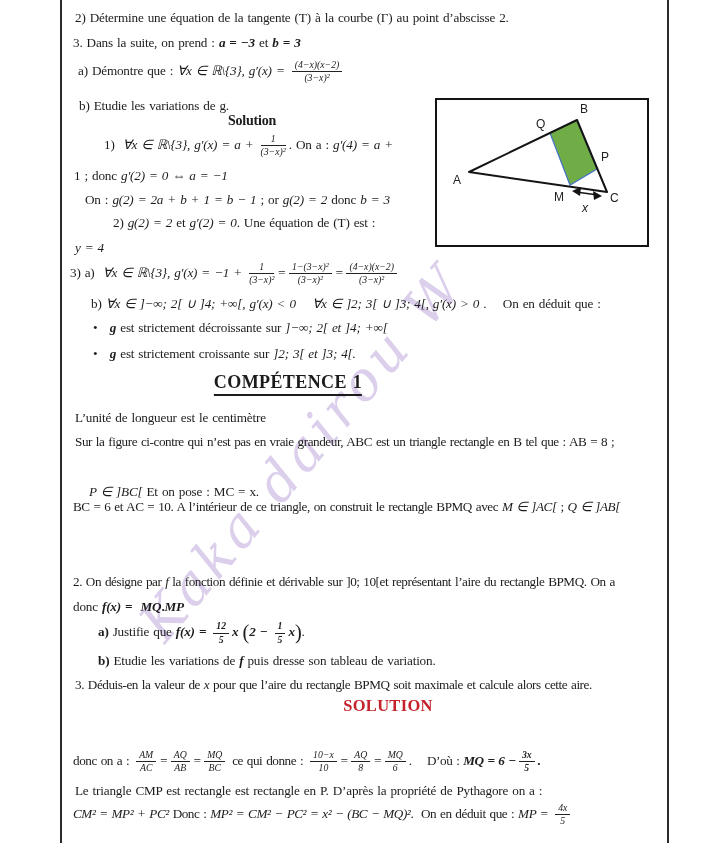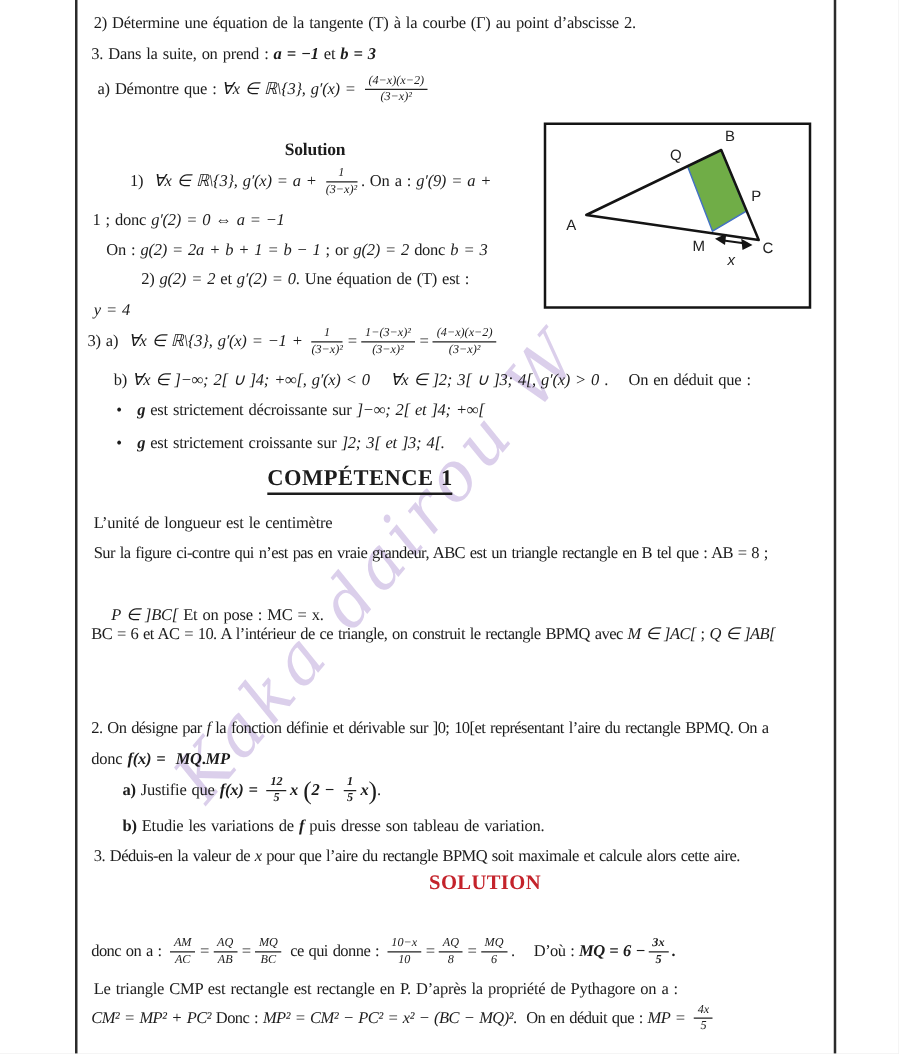--- a/index.html
+++ b/index.html
@@ -41,25 +41,26 @@
 <body>
 
 <div class="page">
 
   <div class="vline" style="left:60px;"></div>
   <div class="vline" style="left:667px;"></div>
 
   <div class="watermark">Kaka dairou W</div>
 
   <div class="ln" style="left:75px; top:7px;">2) Détermine  une équation  de la tangente  (T) à la courbe  (Γ)  au point  d’abscisse  2.</div>
-  <div class="ln" style="left:73px; top:32px;">3. Dans  la suite,  on prend : <span class="bi">a = −1</span> et <span class="bi">b = 3</span></div>
+  <div class="ln" style="left:73px; top:32px;">3. Dans  la suite,  on prend : <span class="bi">a = −3</span> et <span class="bi">b = 3</span></div>
   <div class="ln fl" style="left:78px; top:56px;">a) Démontre  que : <span class="m">∀x ∈  ℝ\{3}, g′(x) =</span> <span class="frac m"><span class="num">(4−x)(x−2)</span><span class="den">(3−x)²</span></span></div>
+  <div class="ln" style="left:79px; top:95px;">b) Etudie  les variations  de g.</div>
 
   <div class="heading-solution" style="left:252px; top:113px;">Solution</div>
-  <div class="ln fl" style="left:104px; top:130px;">1)&nbsp; <span class="m">∀x ∈  ℝ\{3}, g′(x) = a +</span> <span class="frac m"><span class="num">1</span><span class="den">(3−x)²</span></span>. On a : <span class="m">g′(9) = a +</span></div>
+  <div class="ln fl" style="left:104px; top:130px;">1)&nbsp; <span class="m">∀x ∈  ℝ\{3}, g′(x) = a +</span> <span class="frac m"><span class="num">1</span><span class="den">(3−x)²</span></span>. On a : <span class="m">g′(4) = a +</span></div>
   <div class="ln" style="left:74px; top:165px;">1 ; donc  <span class="m">g′(2) = 0 ⇔ a = −1</span></div>
   <div class="ln" style="left:85px; top:189px;">On : <span class="m">g(2) = 2a + b + 1 = b − 1</span> ; or  <span class="m">g(2) = 2</span>  donc  <span class="m">b = 3</span></div>
   <div class="ln" style="left:113px; top:212px;">2) <span class="m">g(2) = 2</span> et <span class="m">g′(2) = 0</span>. Une équation  de (T) est :</div>
   <div class="ln" style="left:75px; top:237px;"><span class="m">y = 4</span></div>
   <div class="ln fl" style="left:70px; top:258px;">3) a)&nbsp; <span class="m">∀x ∈  ℝ\{3}, g′(x) = −1 +</span> <span class="frac m"><span class="num">1</span><span class="den">(3−x)²</span></span><span class="m">=</span><span class="frac m"><span class="num">1−(3−x)²</span><span class="den">(3−x)²</span></span><span class="m">=</span><span class="frac m"><span class="num">(4−x)(x−2)</span><span class="den">(3−x)²</span></span></div>
   <div class="ln" style="left:91px; top:293px;">b) <span class="m">∀x ∈ ]−∞; 2[ ∪ ]4; +∞[, g′(x) &lt; 0</span>&nbsp;&nbsp;&nbsp;&nbsp;<span class="m">∀x ∈ ]2; 3[ ∪ ]3; 4[, g′(x) &gt; 0</span> .&nbsp;&nbsp;&nbsp; On en déduit  que :</div>
   <div class="ln" style="left:93px; top:317px;">•&nbsp;&nbsp; <span class="bi">g</span> est strictement  décroissante  sur <span class="m">]−∞; 2[ et ]4; +∞[</span></div>
   <div class="ln" style="left:93px; top:343px;">•&nbsp;&nbsp; <span class="bi">g</span> est strictement  croissante  sur <span class="m">]2; 3[ et ]3; 4[.</span></div>
 
   <div class="figure-box">

